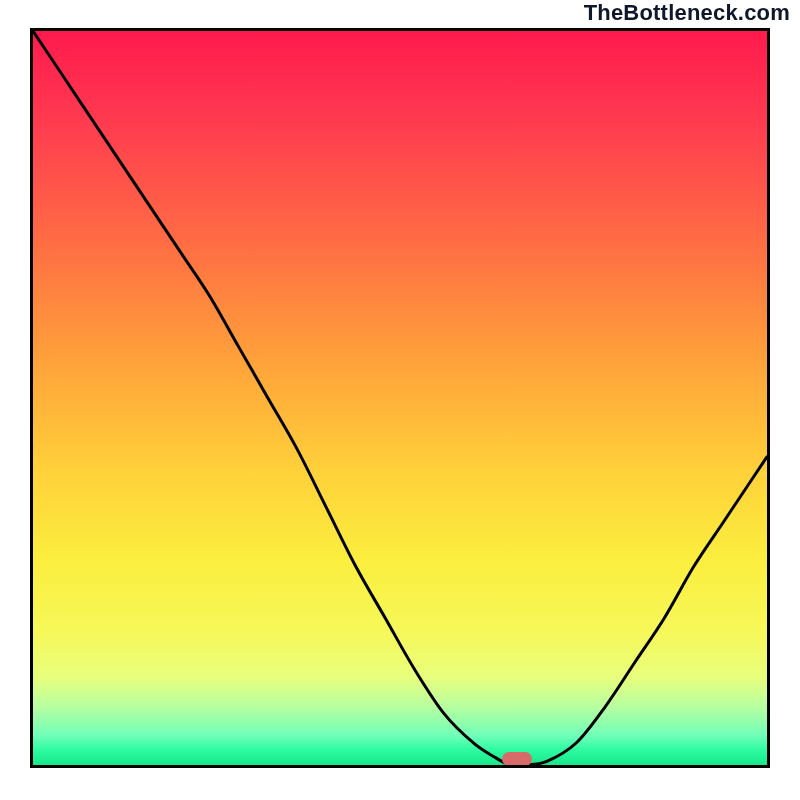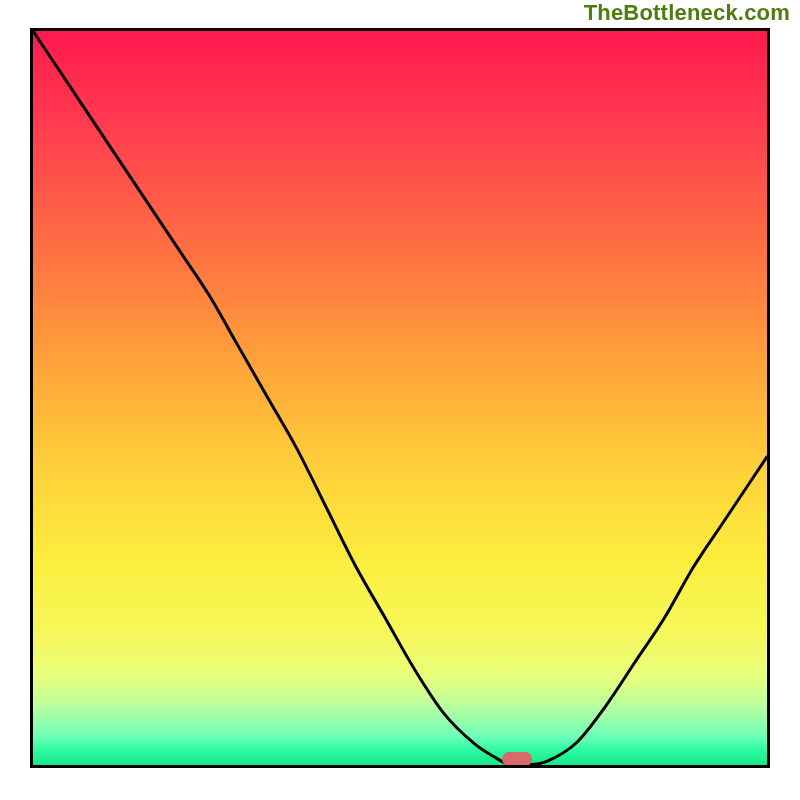--- a/index.html
+++ b/index.html
@@ -14,21 +14,21 @@
     position: relative;
     width: 800px;
     height: 800px;
   }
   .watermark {
     position: absolute;
     top: 0;
     right: 10px;
     font-size: 22px;
     font-weight: 600;
-    color: #4d7c0f;
+    color: #0f172a;
     letter-spacing: 0.2px;
   }
   .plot-frame {
     position: absolute;
     left: 30px;
     top: 28px;
     width: 740px;
     height: 740px;
     border: 3px solid #000000;
     box-sizing: border-box;

